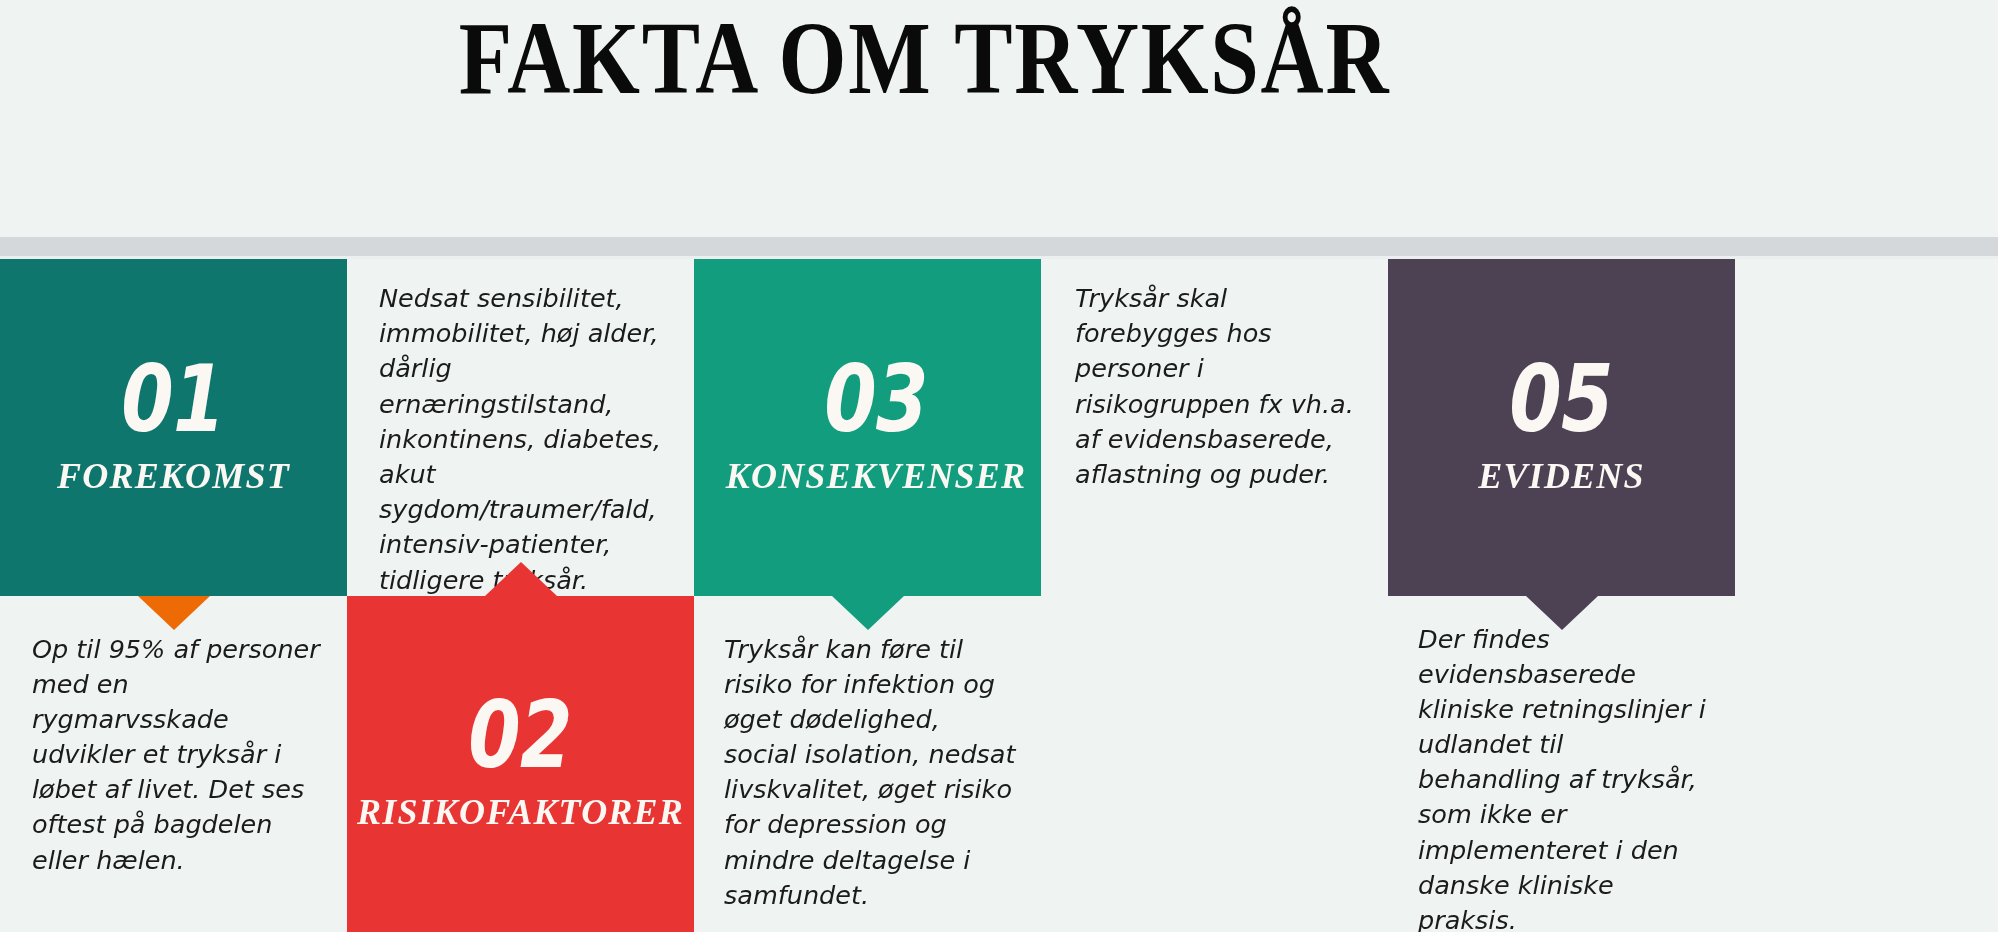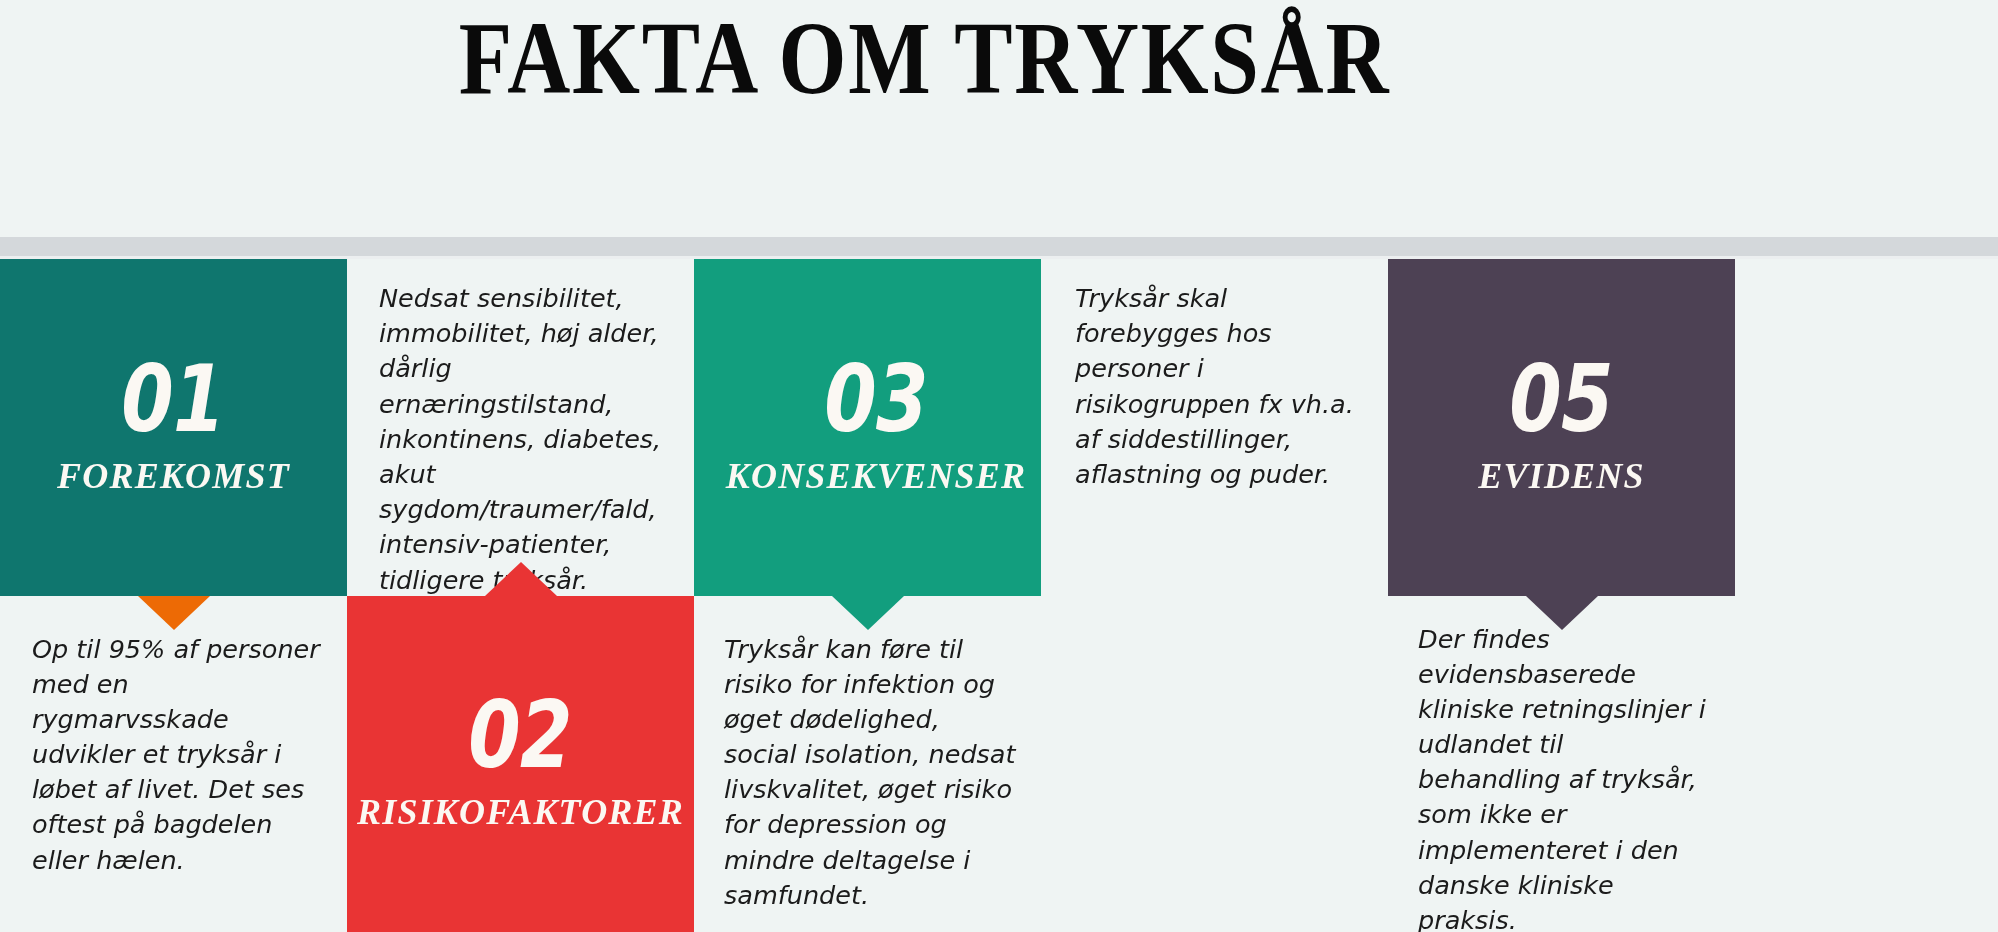--- a/index.html
+++ b/index.html
@@ -230,21 +230,21 @@
       <div class="half">
         <div class="textblock tb-pad-c">
           <p>Tryksår kan føre til risiko for infektion og øget dødelighed, social isolation, nedsat livskvalitet, øget risiko for depression og mindre deltagelse i samfundet.</p>
         </div>
       </div>
     </div>
 
     <div class="column">
       <div class="half">
         <div class="textblock tb-pad-d">
-          <p>Tryksår skal forebygges hos personer i risikogruppen fx vh.a. af siddestillinger, aflastning og puder.</p>
+          <p>Tryksår skal forebygges hos personer i risikogruppen fx vh.a. af evidensbaserede, aflastning og puder.</p>
         </div>
       </div>
     </div>
 
     <div class="column">
       <div class="half">
         <div class="panel" id="p5" style="background: rgb(77, 65, 84);">
           <div class="panel-number">05</div>
           <div class="panel-label">EVIDENS</div>
           <div class="arrow-down" id="a5" style="border-top-color: rgb(77, 65, 84);"></div>

